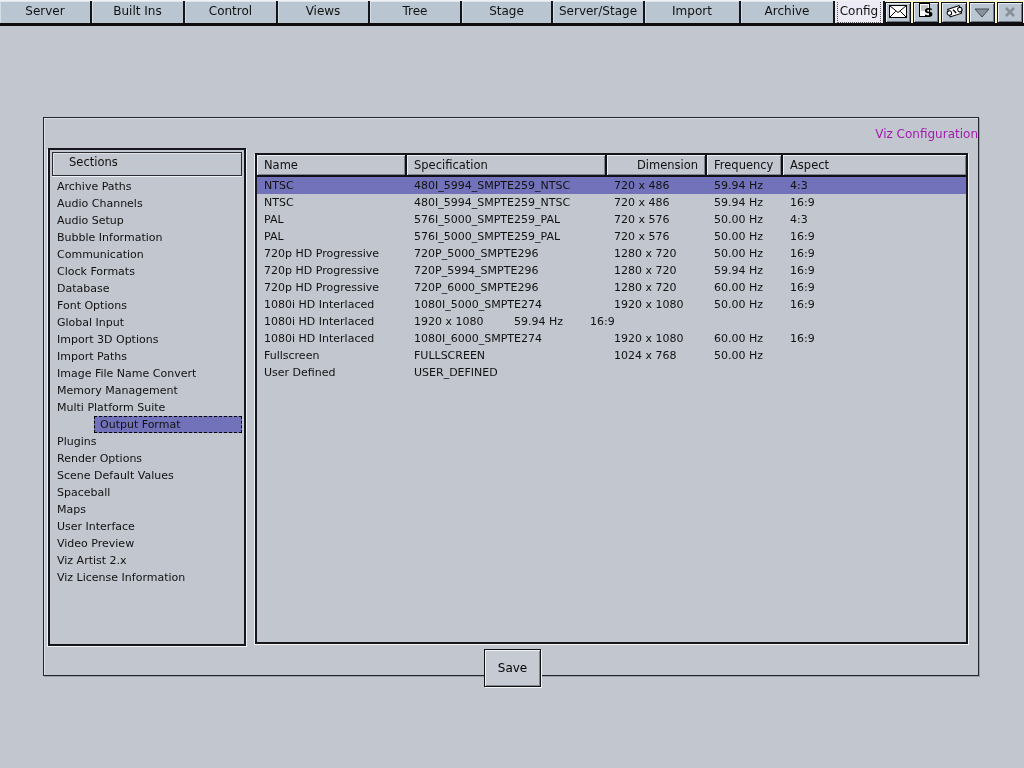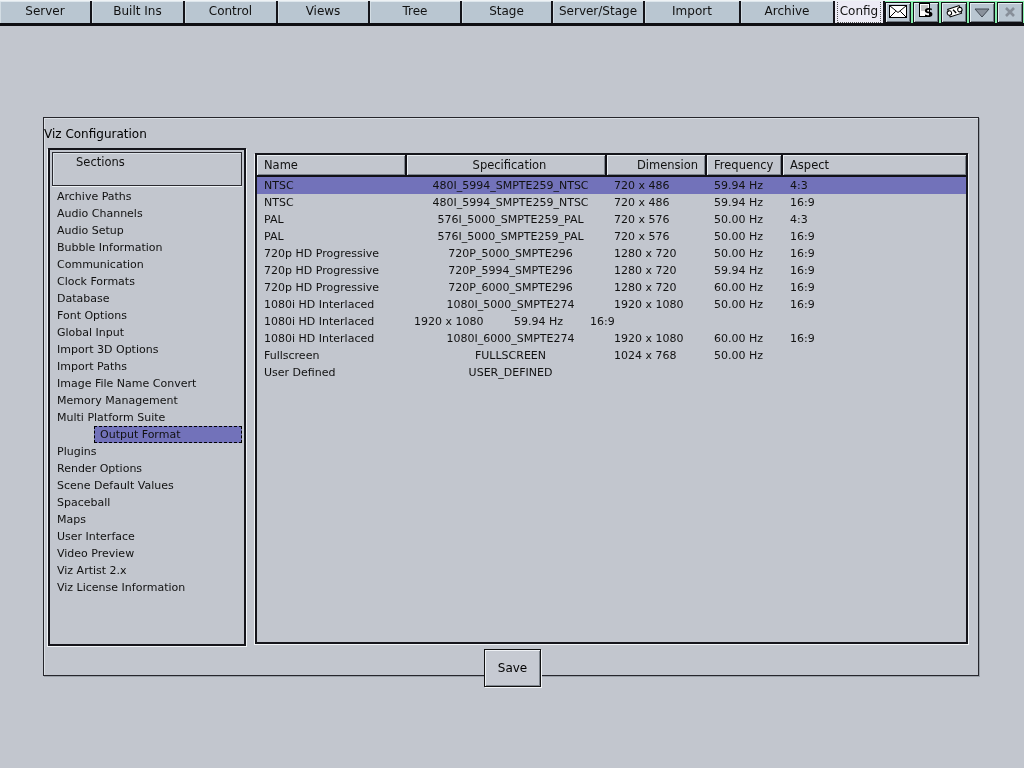--- a/index.html
+++ b/index.html
@@ -8,21 +8,21 @@
     position:relative;
     background:#c2c6ce;
     font-family:"DejaVu Sans", sans-serif;
     color:#111;
     overflow:hidden;
   }
 
   
   .menubar {
     position:absolute; top:0; left:0; width:1024px; height:26px;
-    background:#86efac;
+    background:#fef9c3;
     border-top:1px solid #eef2f5;
     border-bottom:3px solid #0e0e12;
     display:flex; align-items:stretch;
   }
   .tab {
     height:22px; line-height:21px; text-align:center; font-size:12px;
     border-right:2px solid #14141a;
     background:#b9c6d1;
     box-shadow: inset 0 1px 0 #dde6ec, inset 1px 0 0 #d3dde4;
     cursor:default; white-space:nowrap; overflow:hidden;
@@ -42,31 +42,31 @@
 
   
   .dialog {
     position:absolute; left:43px; top:117px; width:936px; height:559px;
     background:#c2c6ce;
     border:1px solid #26262c;
     box-shadow: inset 1px 1px 0 #dbe0e6, 1px 1px 0 #9aa0a8;
   }
   .dialog-title {
     position:absolute; top:9px; left:0; width:100%;
-    text-align:left; font-size:12px; color:#000000;
+    text-align:right; font-size:12px; color:#a21caf;
   }
 
   .panel {
     position:absolute; background:#c2c6ce;
     border:2px solid #15151b;
     box-shadow: 1px 1px 0 #f2f5f8, 0 1px 0 #f2f5f8, -1px 1px 0 #f2f5f8;
   }
   .sections-panel { left:4px; top:30px; width:198px; height:498px; }
   .sections-header {
-    margin:2px; height:34px; line-height:18px; padding-left:23px;
+    margin:2px; height:24px; line-height:18px; padding-left:16px;
     font-size:11.5px;
     border:1px solid #2a2a30;
     box-shadow: 0 1px 0 #eef2f5, inset 1px 1px 0 #dde3e9;
   }
   .sections-list { margin-top:2px; }
   .section-item {
     height:17px; line-height:16px; padding-left:5px; margin:0 2px 0 1px;
     font-size:11px; white-space:nowrap; overflow:hidden;
     border:1px dashed transparent;
     cursor:default;
@@ -76,21 +76,21 @@
   
   .table-panel { left:211px; top:35px; width:713px; height:491px; }
   .thead { display:flex; height:22px; border-bottom:2px solid #101016; background:#c2c6ce; }
   .th {
     border-right:2px solid #101016;
     font-size:11.5px; line-height:20px; padding-left:7px;
     box-shadow: inset 1px 1px 0 #e9eef2, inset -1px -1px 0 #7d848d;
     white-space:nowrap; overflow:hidden;
   }
   .th:last-child { border-right:none; flex:1; }
-  .c0 { width:150px; } .c1 { width:200px;text-align:center; } .c2 { width:100px;padding-left:30px; } .c3 { width:76px; } .c4 { flex:1; }
+  .c0 { width:150px; } .c1 { width:200px; } .c2 { width:100px;padding-left:30px; } .c3 { width:76px; } .c4 { flex:1; }
   .trow { display:flex; height:17px; line-height:17px; font-size:11px; cursor:default; }
   .trow.selected { background:#7272ba; }
   .td { padding-left:7px; white-space:nowrap; overflow:hidden; }
 
   
   .save-btn {
     position:absolute; left:440px; top:531px; width:57px; height:38px;
     background:#c6cad2;
     border:1px solid #111;
     box-shadow: inset 1px 1px 0 #eef1f5, inset -1px -1px 0 #80878f, 1px 1px 0 #f2f5f8;

